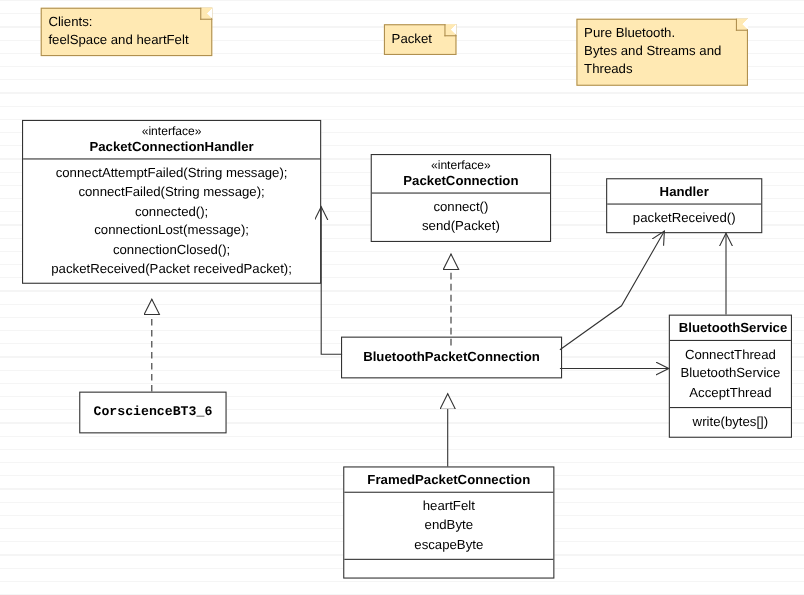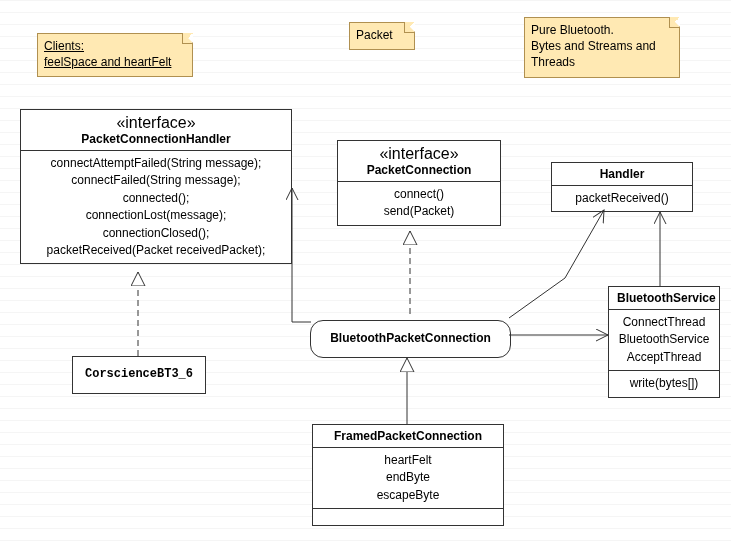--- a/index.html
+++ b/index.html
@@ -44,41 +44,41 @@
     position: absolute;
     background: #fff;
     border: 1px solid #333;
   }
   .uml .head {
     border-bottom: 1px solid #333;
     padding: 4px 8px;
     text-align: center;
   }
   .uml .head.noline { border-bottom: none; }
-  .uml .stereo { font-size: 16px; }
+  .uml .stereo { font-size: 11px; }
   .uml .name { font-weight: bold; }
   .uml .section {
     border-bottom: 1px solid #333;
     padding: 4px 8px;
     line-height: 1.45;
     text-align: center;
   }
   .uml .section:last-child { border-bottom: none; }
   .uml .empty { height: 8px; }
   svg.connectors {
     position: absolute;
     top: 0; left: 0;
     width: 731px; height: 541px;
     pointer-events: none;
   }
 </style>
 </head>
 <body>
 
-<div class="note" style="left:37px; top:33px; width:140px;text-decoration:underline;">
+<div class="note" style="left:37px; top:7px; width:140px;">
   <span>Clients:<br>feelSpace and heartFelt</span>
 </div>
 <div class="note" style="left:349px; top:22px; width:50px;">
   <span>Packet</span>
 </div>
 <div class="note" style="left:524px; top:17px; width:140px;">
   <span>Pure Bluetooth.<br>Bytes and Streams and<br>Threads</span>
 </div>
 
 <div class="uml" style="left:20px; top:109px; width:270px;">
@@ -123,21 +123,21 @@
   <div class="section">
     <div>ConnectThread</div>
     <div>BluetoothService</div>
     <div>AcceptThread</div>
   </div>
   <div class="section">
     <div>write(bytes[])</div>
   </div>
 </div>
 
-<div class="uml" style="left:310px; top:320px; width:199px;border-radius:13px;">
+<div class="uml" style="left:310px; top:306px; width:199px;">
   <div class="head noline" style="padding-top:10px;padding-bottom:12px;">
     <div class="name">BluetoothPacketConnection</div>
   </div>
 </div>
 
 <div class="uml" style="left:312px; top:424px; width:190px;">
   <div class="head">
     <div class="name">FramedPacketConnection</div>
   </div>
   <div class="section">

